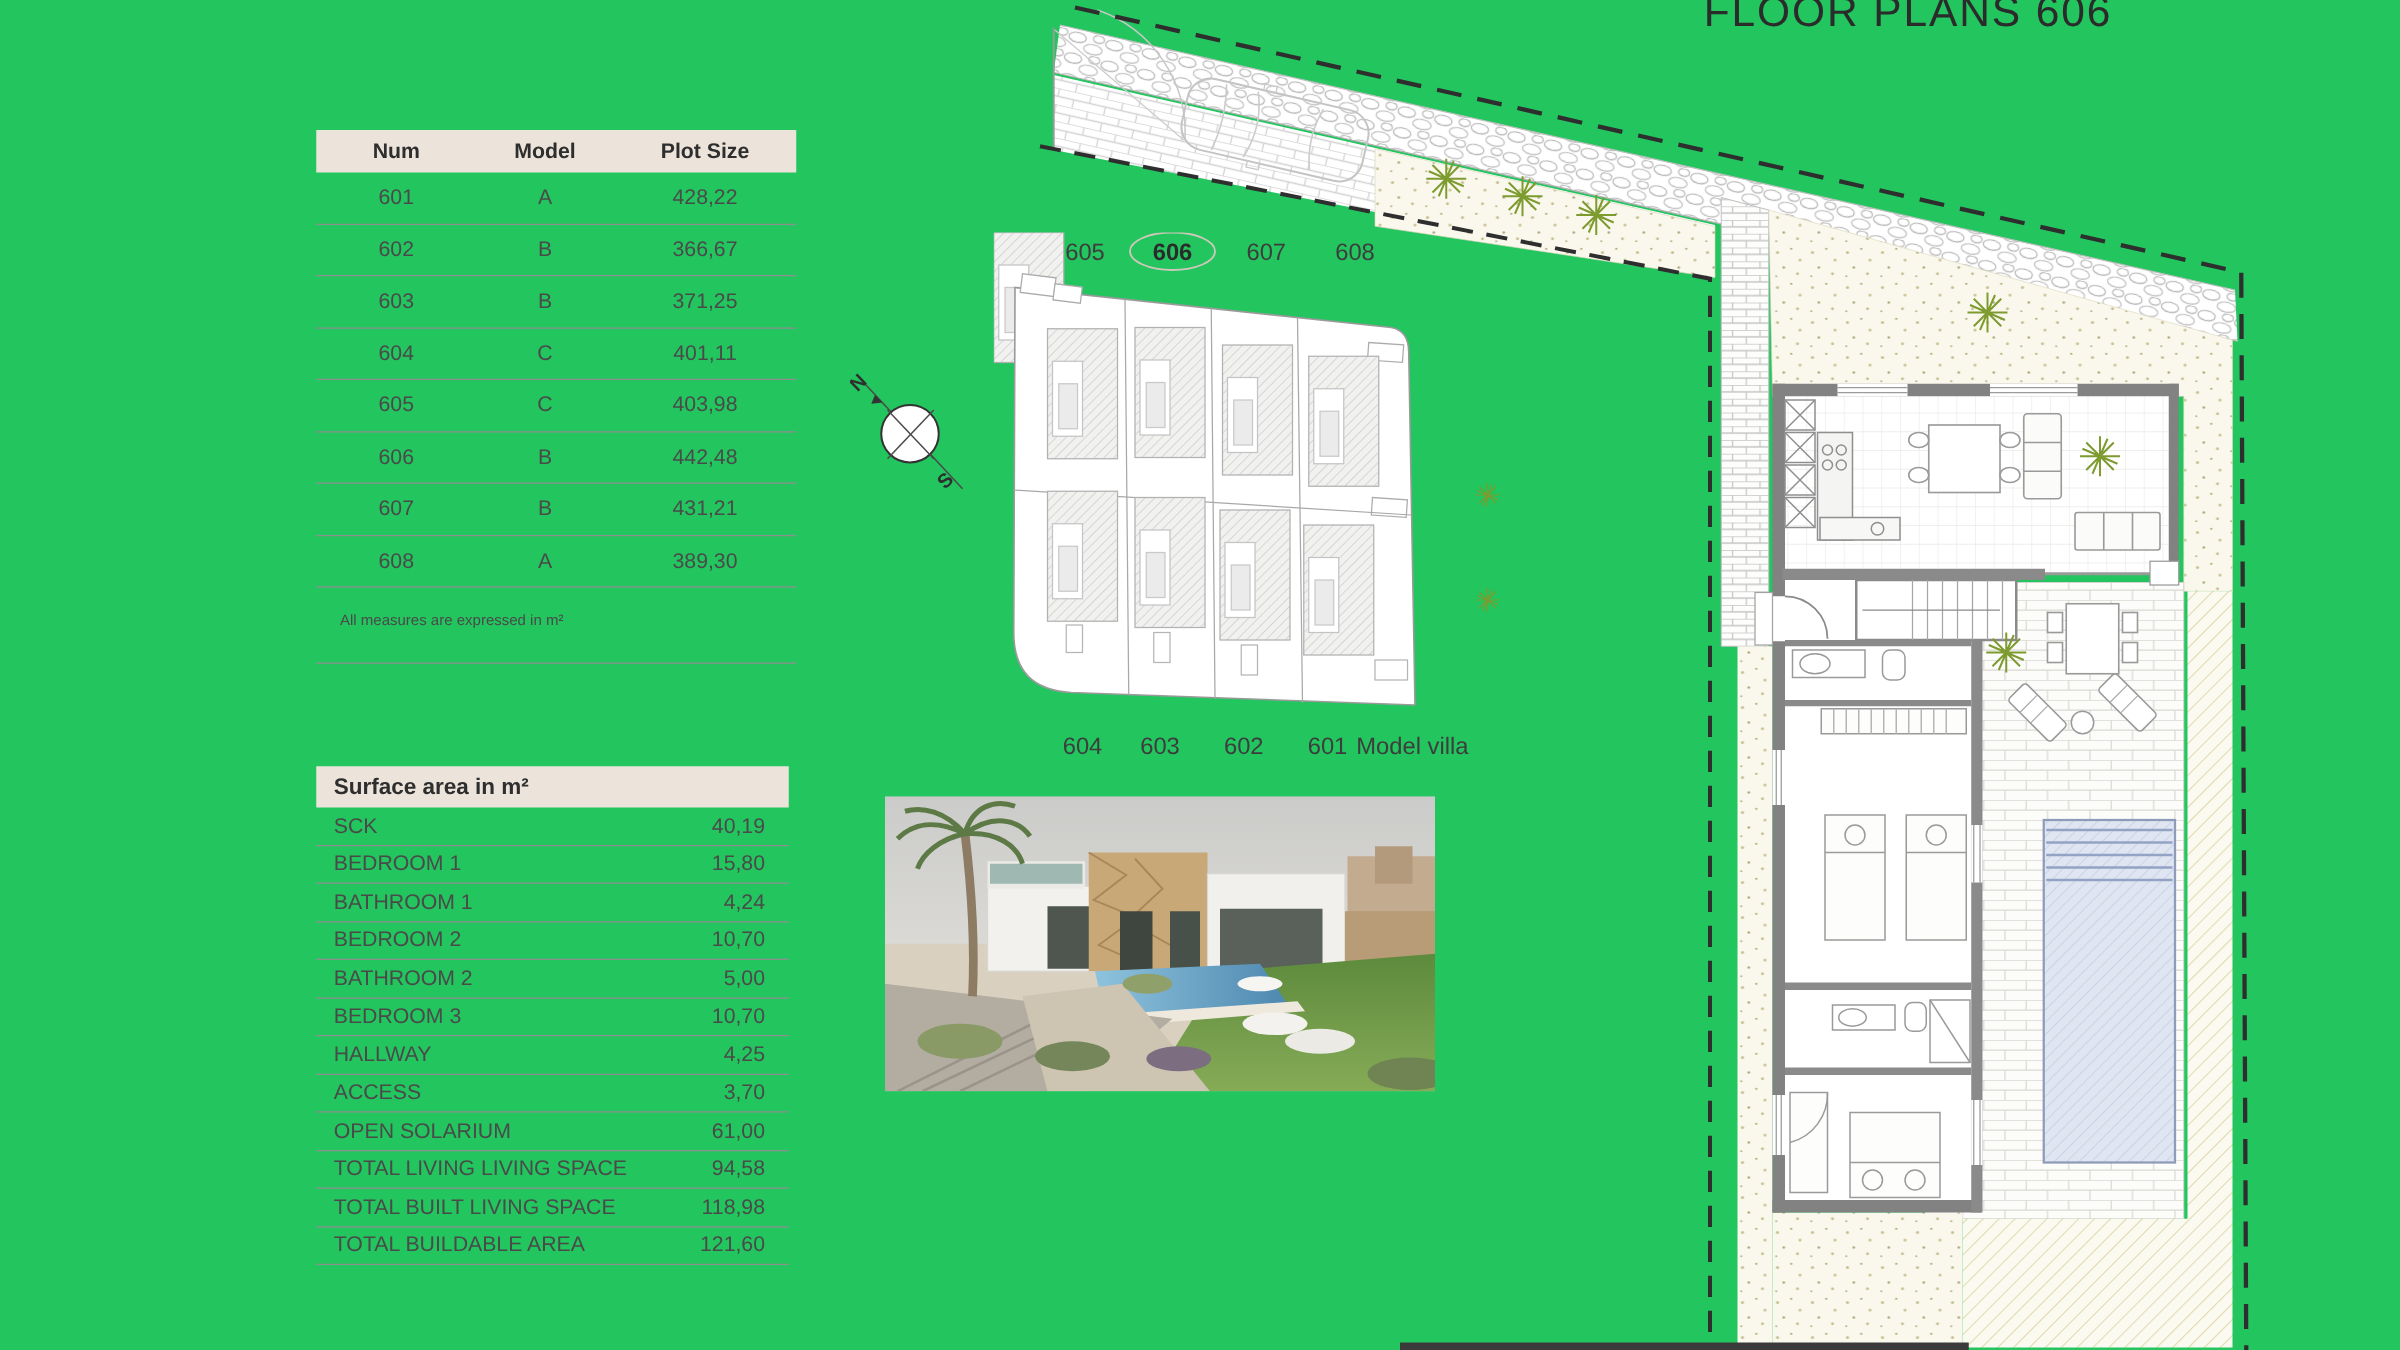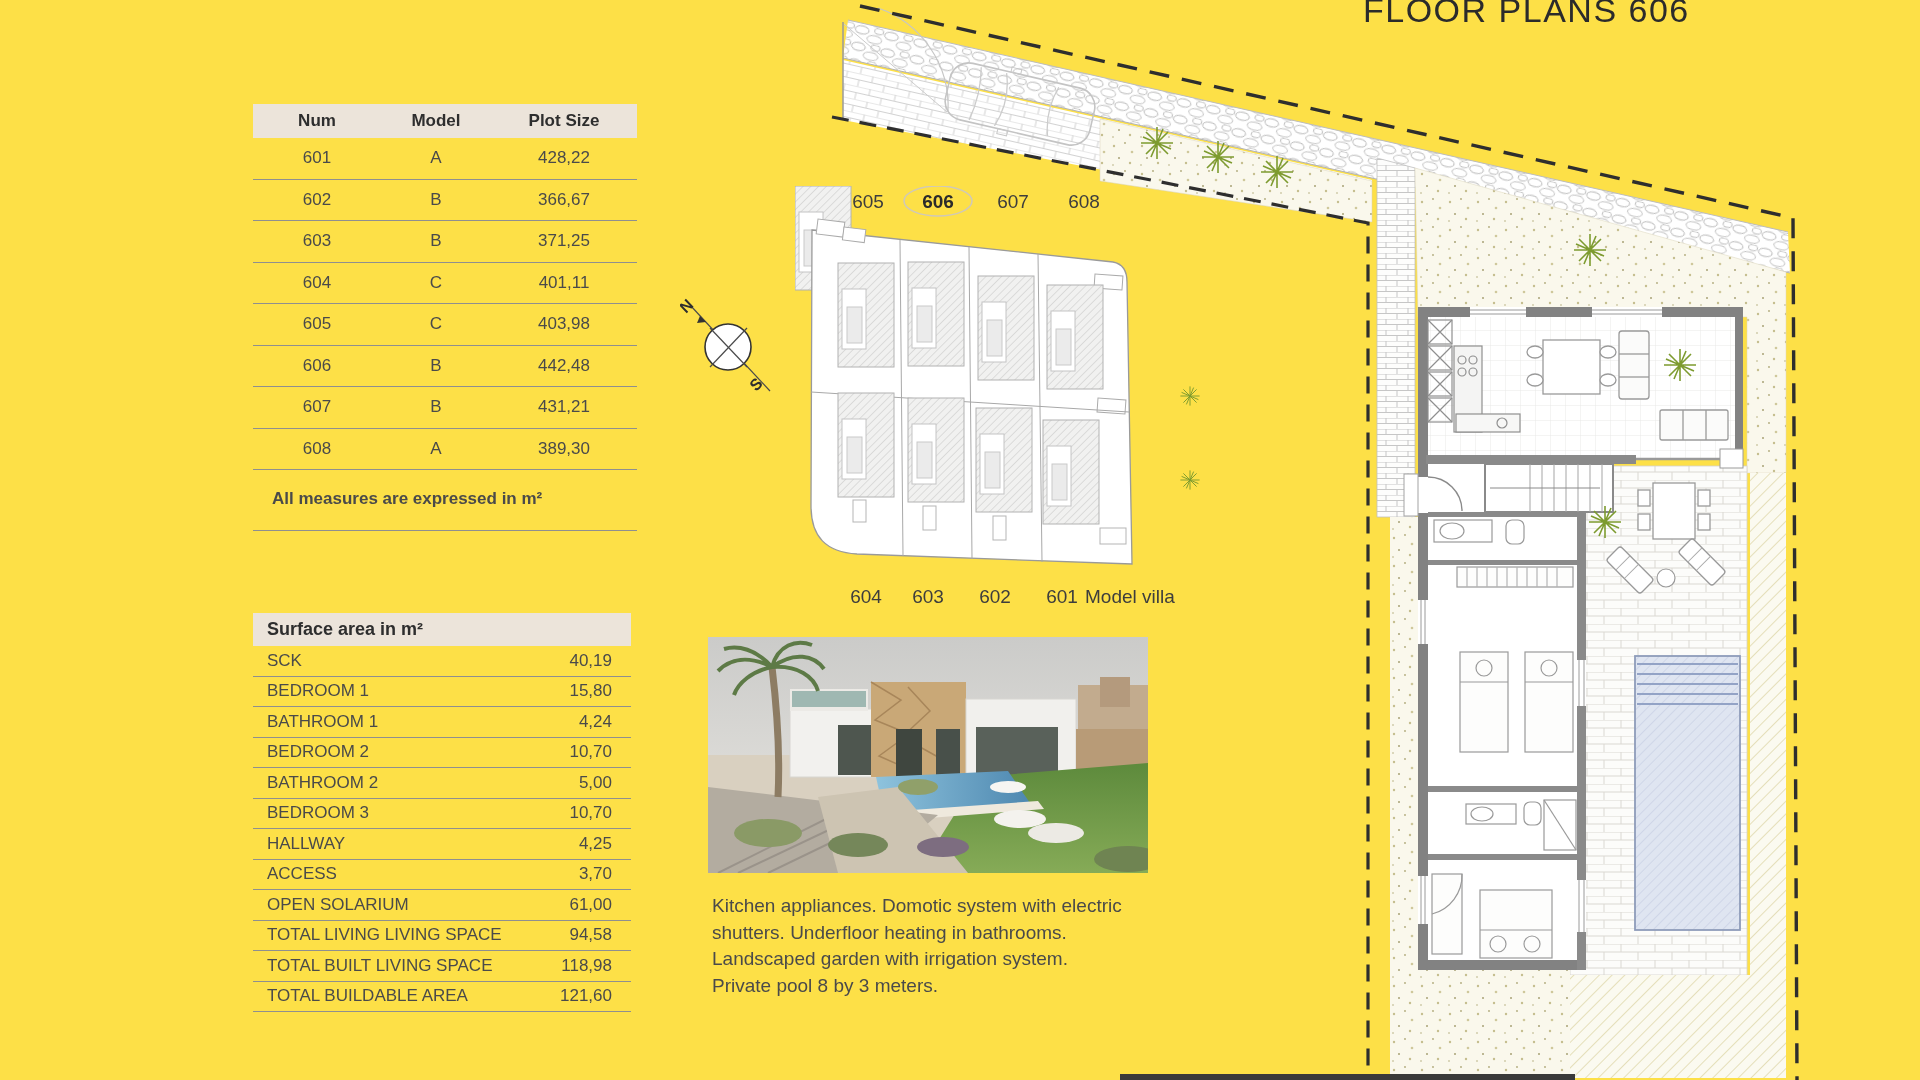--- a/index.html
+++ b/index.html
@@ -1,28 +1,28 @@
 <!DOCTYPE html>
 <html><head>
 <meta charset="utf-8">
 <style>
   html,body{margin:0;padding:0;background:#fff;}
-  .page{position:relative;width:1920px;height:1080px;background:#fde047;overflow:hidden;
+  .page{position:relative;width:1920px;height:1080px;background:#22c55e;overflow:hidden;
         font-family:"Liberation Sans",sans-serif;color:#3f3f3f;}
   
   .title{position:absolute;left:1363px;top:-9px;font-size:34px;letter-spacing:1.5px;
          color:#2b2b2b;font-weight:500;white-space:nowrap;}
   
   .ptable{position:absolute;left:253px;top:104px;width:384px;font-size:17px;}
   .phead{display:flex;background:#ece4da;height:34px;align-items:center;font-weight:bold;color:#2e2e2e;}
   .prow{display:flex;height:40.5px;align-items:center;border-bottom:1px solid #8f8f8f;color:#4a4a4a;}
   .c-num{width:128px;text-align:center;}
   .c-model{width:110px;text-align:center;}
   .c-size{width:146px;text-align:center;}
-  .note{position:absolute;left:272px;top:489px;font-size:17px;color:#4a4a4a;font-weight:bold;}
+  .note{position:absolute;left:272px;top:489px;font-size:12px;color:#4a4a4a;}
   .hr1{position:absolute;left:253px;top:530px;width:384px;border-bottom:1px solid #8f8f8f;}
   
   .stable{position:absolute;left:253px;top:613px;width:378px;font-size:17px;}
   .shead{background:#ece4da;height:33px;display:flex;align-items:center;font-weight:bold;
          font-size:18px;color:#2e2e2e;padding-left:14px;box-sizing:border-box;}
   .srow{display:flex;height:30.5px;align-items:center;border-bottom:1px solid #8f8f8f;
         color:#4a4a4a;padding:0 19px 0 14px;box-sizing:border-box;justify-content:space-between;}
   
   .included{position:absolute;left:712px;top:893px;width:440px;}
   .included h3{margin:0 0 4px 0;font-size:19px;color:#2e2e2e;}
@@ -252,24 +252,20 @@
     <ellipse cx="235" cy="210" rx="26" ry="10" fill="#7d6d80"></ellipse>
     <ellipse cx="420" cy="222" rx="34" ry="13" fill="#6f8452"></ellipse>
     <ellipse cx="210" cy="150" rx="20" ry="8" fill="#90a06a"></ellipse>
 
     <path d="M64,30 C70,80 72,120 70,160" stroke="#8d7c63" stroke-width="7" fill="none"></path>
     <path d="M64,30 C40,18 22,22 10,34 M64,30 C48,12 30,8 16,12 M64,30 C70,8 88,2 104,8 M64,30 C86,14 106,18 116,32 M64,30 C90,28 106,40 110,54 M64,30 C44,34 30,46 26,58" stroke="#5d7a46" stroke-width="4" fill="none"></path>
     <path d="M168,62 C160,50 148,46 138,50 M168,62 C170,48 182,42 192,46 M168,62 C184,54 196,58 202,68" stroke="#68845０" stroke-width="3" fill="none" opacity="0.9"></path>
   </svg>
 
   <div class="included">
-    <p>Kitchen appliances. Domotic system with electric
-shutters. Underfloor heating in bathrooms.
-Landscaped garden with irrigation system.
-Private pool 8 by 3 meters.</p>
   </div>
 
   <svg class="abs" style="left:830px;top:0;" width="990" height="1080" viewBox="0 0 990 1080">
     <defs>
       <pattern id="speckle" width="28" height="28" patternUnits="userSpaceOnUse">
         <rect width="28" height="28" fill="#faf8ec"></rect>
         <circle cx="4" cy="6" r="1.2" fill="#c5be8e"></circle>
           <circle cx="15" cy="3" r="0.9" fill="#b0a97a"></circle>
         <circle cx="22" cy="12" r="1.3" fill="#cfc89b"></circle>
           <circle cx="9" cy="18" r="1" fill="#a9a377"></circle>

